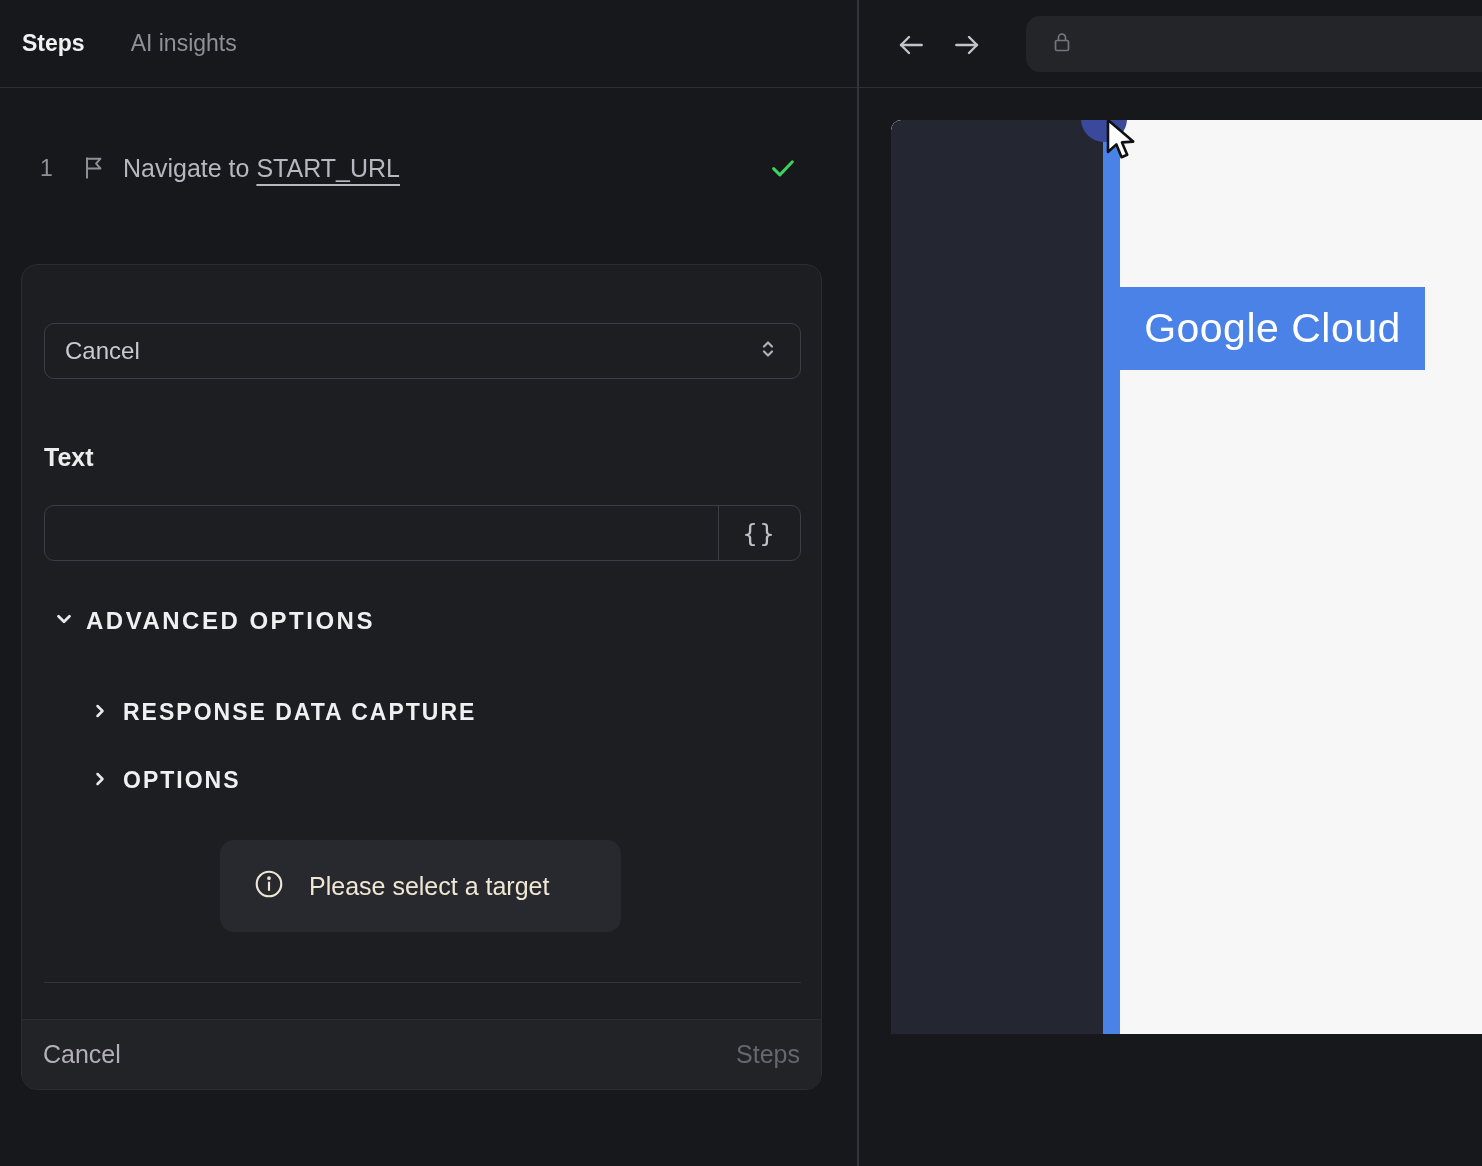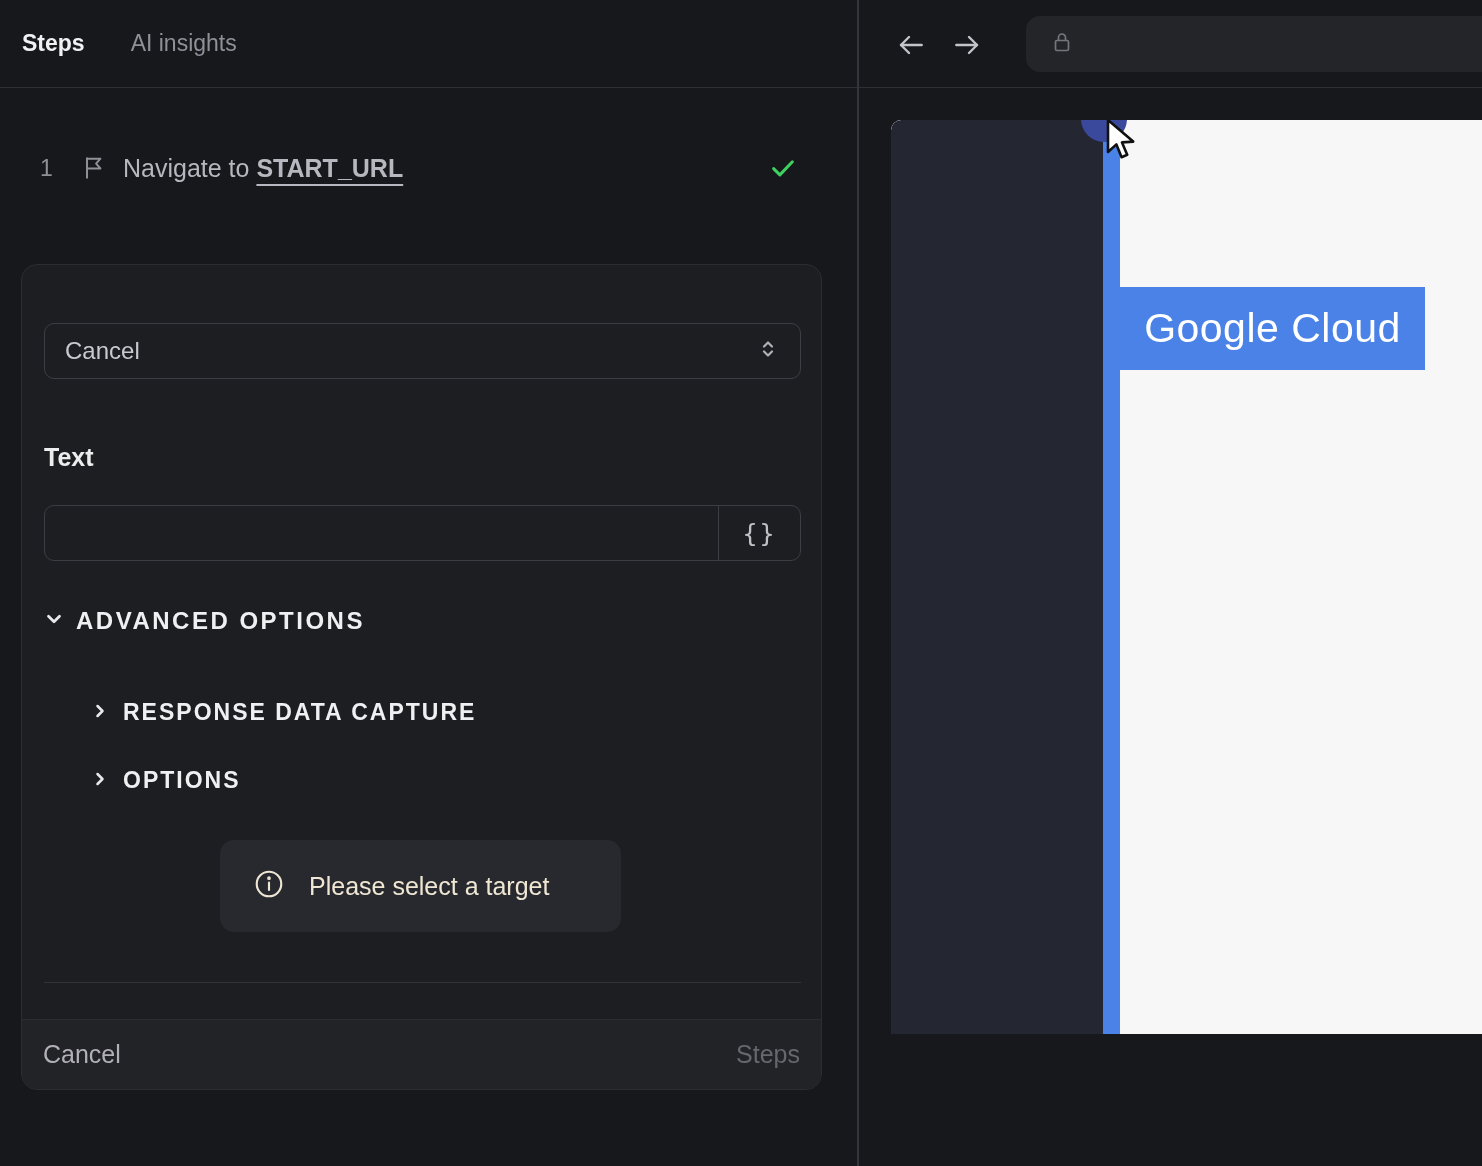--- a/index.html
+++ b/index.html
@@ -33,34 +33,34 @@
   
   .left-panel{position:absolute;left:0;top:0;width:857px;height:1166px;background:var(--bg);}
   .tabs-bar{position:absolute;left:0;top:0;width:100%;height:88px;border-bottom:1px solid var(--divider);display:flex;align-items:center;gap:46px;padding-left:22px;}
   .tab{font-size:23px;color:var(--muted);cursor:pointer;}
   .tab.active{color:var(--text);font-weight:600;}
 
   .step-row{position:absolute;left:0;top:140px;width:100%;height:56px;display:flex;align-items:center;}
   .step-index{position:absolute;left:40px;font-size:23px;color:var(--muted);}
   .flag-ic{position:absolute;left:80px;top:14px;color:var(--muted);}
   .step-title{position:absolute;left:123px;font-size:25px;color:var(--step-text);}
-  .step-title .link{text-decoration:underline;text-underline-offset:7px;text-decoration-thickness:2px;font-weight:bold;}
+  .step-title .link{text-decoration:underline;text-underline-offset:7px;text-decoration-thickness:2px;}
   .check-ic{position:absolute;left:768px;top:13px;color:var(--green);}
 
   .editor-card{position:absolute;left:21px;top:264px;width:801px;height:826px;background:var(--card-bg);border:1px solid var(--card-border);border-radius:16px;}
   .select{position:absolute;left:22px;top:58px;width:757px;height:56px;border:1px solid var(--input-border);border-radius:10px;display:flex;align-items:center;padding:0 20px;cursor:pointer;}
   .select .sel-value{font-size:24px;color:var(--input-text);}
   .select .unfold{margin-left:auto;color:#b0b1b8;}
 
   .field-label{position:absolute;left:22px;top:178px;font-size:25px;font-weight:700;color:#eceded;}
   .input-group{position:absolute;left:22px;top:240px;width:757px;height:56px;border:1px solid var(--input-border);border-radius:10px;display:flex;}
   .input-group input{flex:1;background:transparent;border:none;outline:none;color:var(--input-text);font-size:23px;padding:0 18px;font-family:"Liberation Sans",sans-serif;}
   .var-btn{width:82px;border:none;border-left:1px solid var(--input-border);background:transparent;color:#c0c1c8;font-size:25px;letter-spacing:2px;border-radius:0 10px 10px 0;cursor:pointer;font-family:"DejaVu Sans Mono",monospace;}
 
-  .adv-row{position:absolute;left:21px;top:342px;display:flex;align-items:center;gap:11px;cursor:pointer;color:#f0f0f2;}
+  .adv-row{position:absolute;left:31px;top:342px;display:flex;align-items:center;gap:11px;cursor:pointer;color:#f0f0f2;}
   .adv-row .adv-label{font-size:24px;font-weight:700;letter-spacing:2.5px;}
   .sub-row{position:absolute;left:68px;display:flex;align-items:center;gap:13px;cursor:pointer;color:#f0f0f2;}
   .sub-row .sub-label{font-size:23px;font-weight:700;letter-spacing:2px;}
   .sub-row.r1{top:434px;}
   .sub-row.r2{top:502px;}
   .chev{color:#e9e9ec;}
 
   .notice{position:absolute;left:198px;top:575px;width:401px;height:92px;background:var(--pill-bg);border-radius:14px;display:flex;align-items:center;gap:24px;padding-left:33px;}
   .notice .info-ic{color:var(--cream);}
   .notice .notice-text{font-size:25px;color:var(--cream);}

